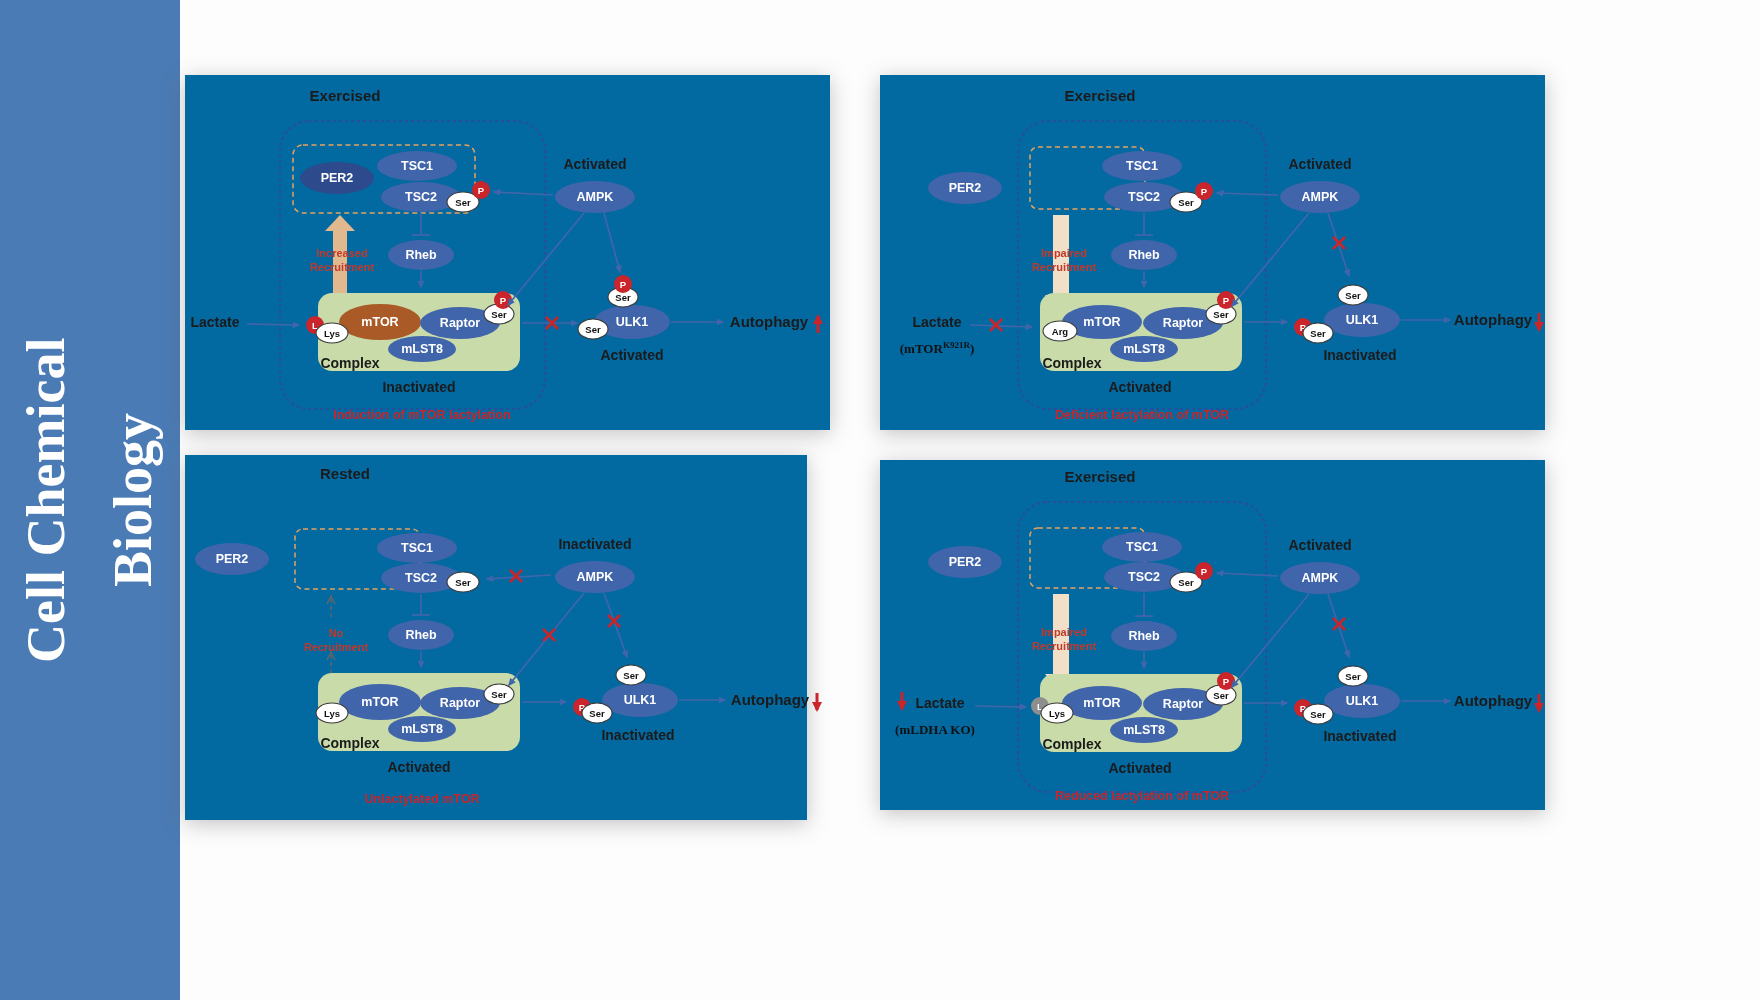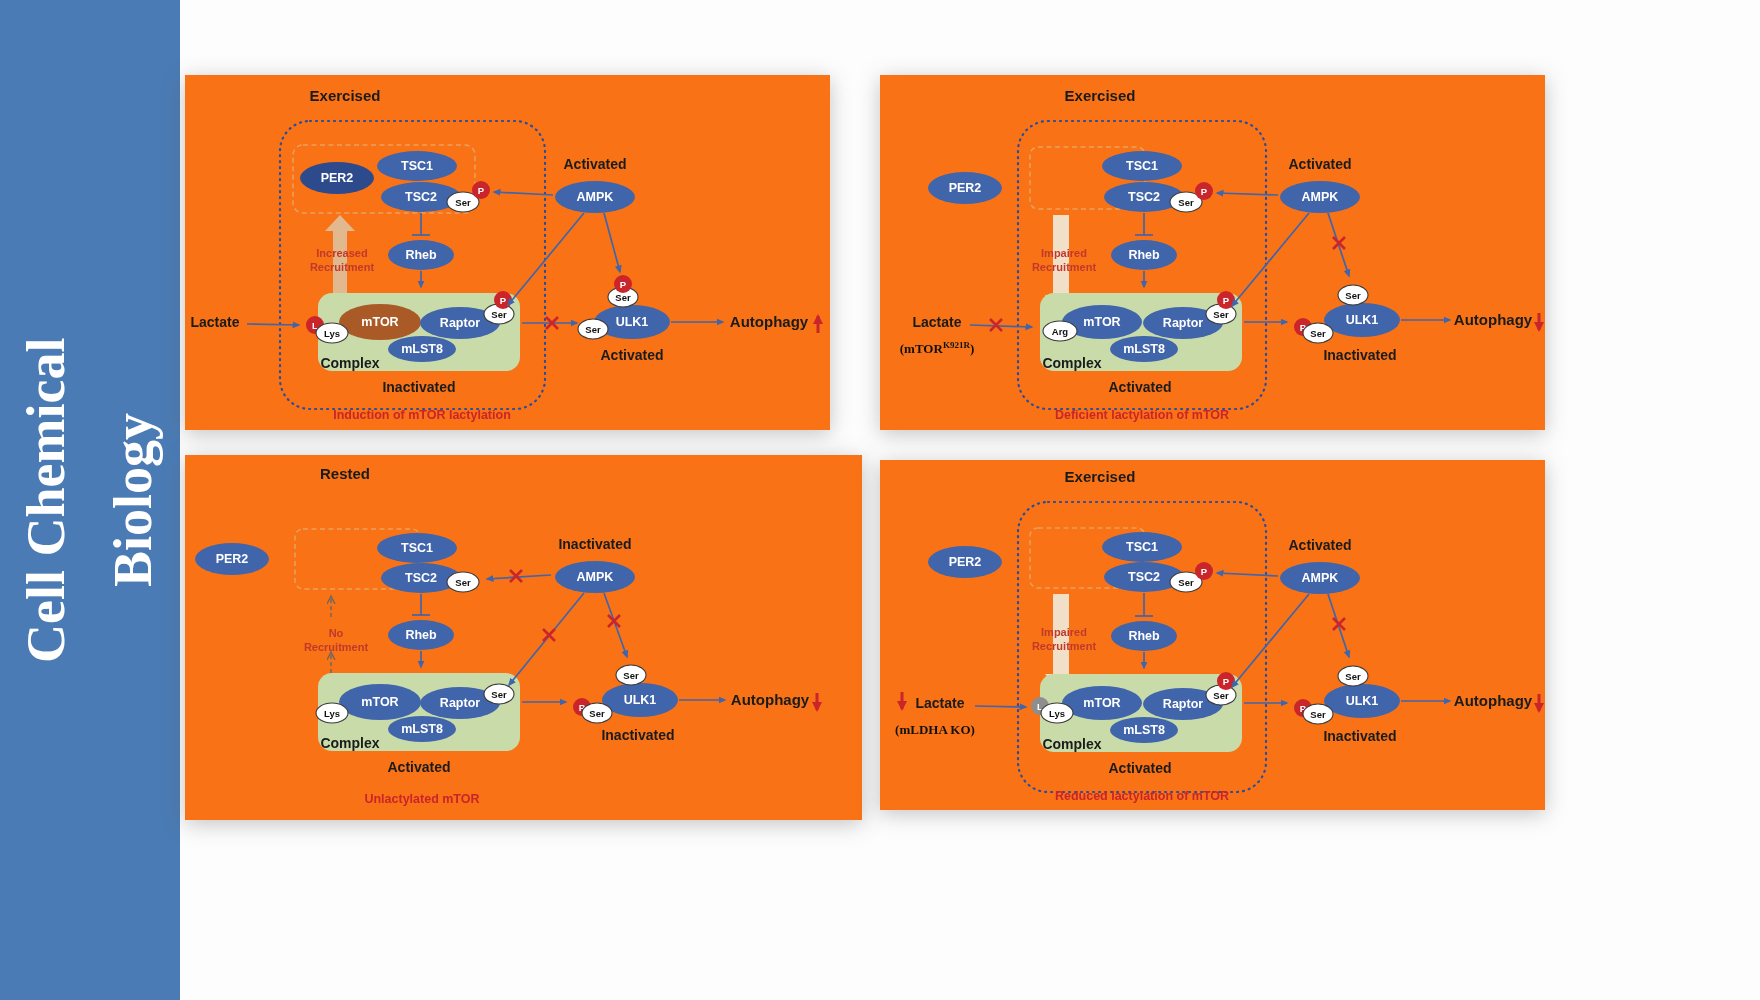--- a/index.html
+++ b/index.html
@@ -4,21 +4,21 @@
 <style>
   * { margin:0; padding:0; box-sizing:border-box; }
   html,body { width:1760px; height:1000px; background:#fdfdfd; font-family:"Liberation Sans",sans-serif; overflow:hidden; }
   .page { position:absolute; inset:0; background:#fdfdfd; }
   .sidebar { position:absolute; left:0; top:0; width:180px; height:1000px; background:var(--sidebar_blue,#4b7bb4); }
   .vtext { position:absolute; top:0; height:100%; display:flex; align-items:center; justify-content:center;
            writing-mode:vertical-rl; transform:rotate(180deg); color:#fff;
            font-family:"Liberation Serif",serif; font-weight:bold; font-size:54px; }
   .vtext1 { left:2px; width:88px; }
   .vtext2 { left:90px; width:86px; }
-  .panel { position:absolute; background:#f97316; box-shadow:0 4px 20px rgba(90,90,90,0.35); }
+  .panel { position:absolute; background:#0369a1; box-shadow:0 4px 20px rgba(90,90,90,0.35); }
   svg { display:block; }
   svg text { font-family:"Liberation Sans",sans-serif; }
   .node { fill:var(--node_blue,#4065ab); }
   .node-t { fill:#ffffff; font-weight:bold; font-size:12.5px; text-anchor:middle; }
   .badge { fill:#ffffff; stroke:#3a3a3a; stroke-width:1.1; }
   .badge-t { fill:#111111; font-weight:bold; font-size:9.5px; text-anchor:middle; }
   .pc { fill:var(--red,#c9252b); }
   .pc-t { fill:#ffffff; font-weight:bold; font-size:9.5px; text-anchor:middle; }
   .lbl { fill:var(--text_dark,#1b1b1b); font-weight:bold; font-size:14px; text-anchor:middle; }
   .title-t { font-size:15px; }
@@ -255,21 +255,21 @@
           <text class="badge-t" x="438" y="261.5">Ser</text>
         </g>
     <text class="lbl" x="480" y="285">Inactivated</text>
     <line class="bl" x1="521" y1="245" x2="570" y2="245" marker-end="url(#ab2)"></line>
     <text class="lbl auto-t" x="613" y="250">Autophagy</text>
     <line class="rl" x1="659" y1="238" x2="659" y2="255" marker-end="url(#ar2)"></line>
     <text class="cap-t" x="262" y="344">Deficient lactylation of mTOR</text>
   </svg>
   </div>
 
-  <div class="panel" style="left:185px;top:455px;width:677px;height:365px">
+  <div class="panel" style="left:185px;top:455px;width:622px;height:365px">
   <svg viewBox="0 0 645 365" width="645" height="365">
     <defs>
       <marker id="ab3" markerUnits="userSpaceOnUse" markerWidth="9" markerHeight="8" refX="6.5" refY="3.5" orient="auto">
             <path d="M0,0L8,3.5L0,7Z" fill="#4065ab"></path>
           </marker>
       <marker id="ar3" markerUnits="userSpaceOnUse" markerWidth="12" markerHeight="11" refX="8" refY="5" orient="auto">
             <path d="M0,0L10,5L0,10Z" fill="#c9252b"></path>
           </marker>
       <marker id="ao3" markerUnits="userSpaceOnUse" markerWidth="10" markerHeight="9" refX="7" refY="4" orient="auto">
             <path d="M0,0L8,4L0,8" stroke="#666" stroke-width="1.3" fill="none"></path>

